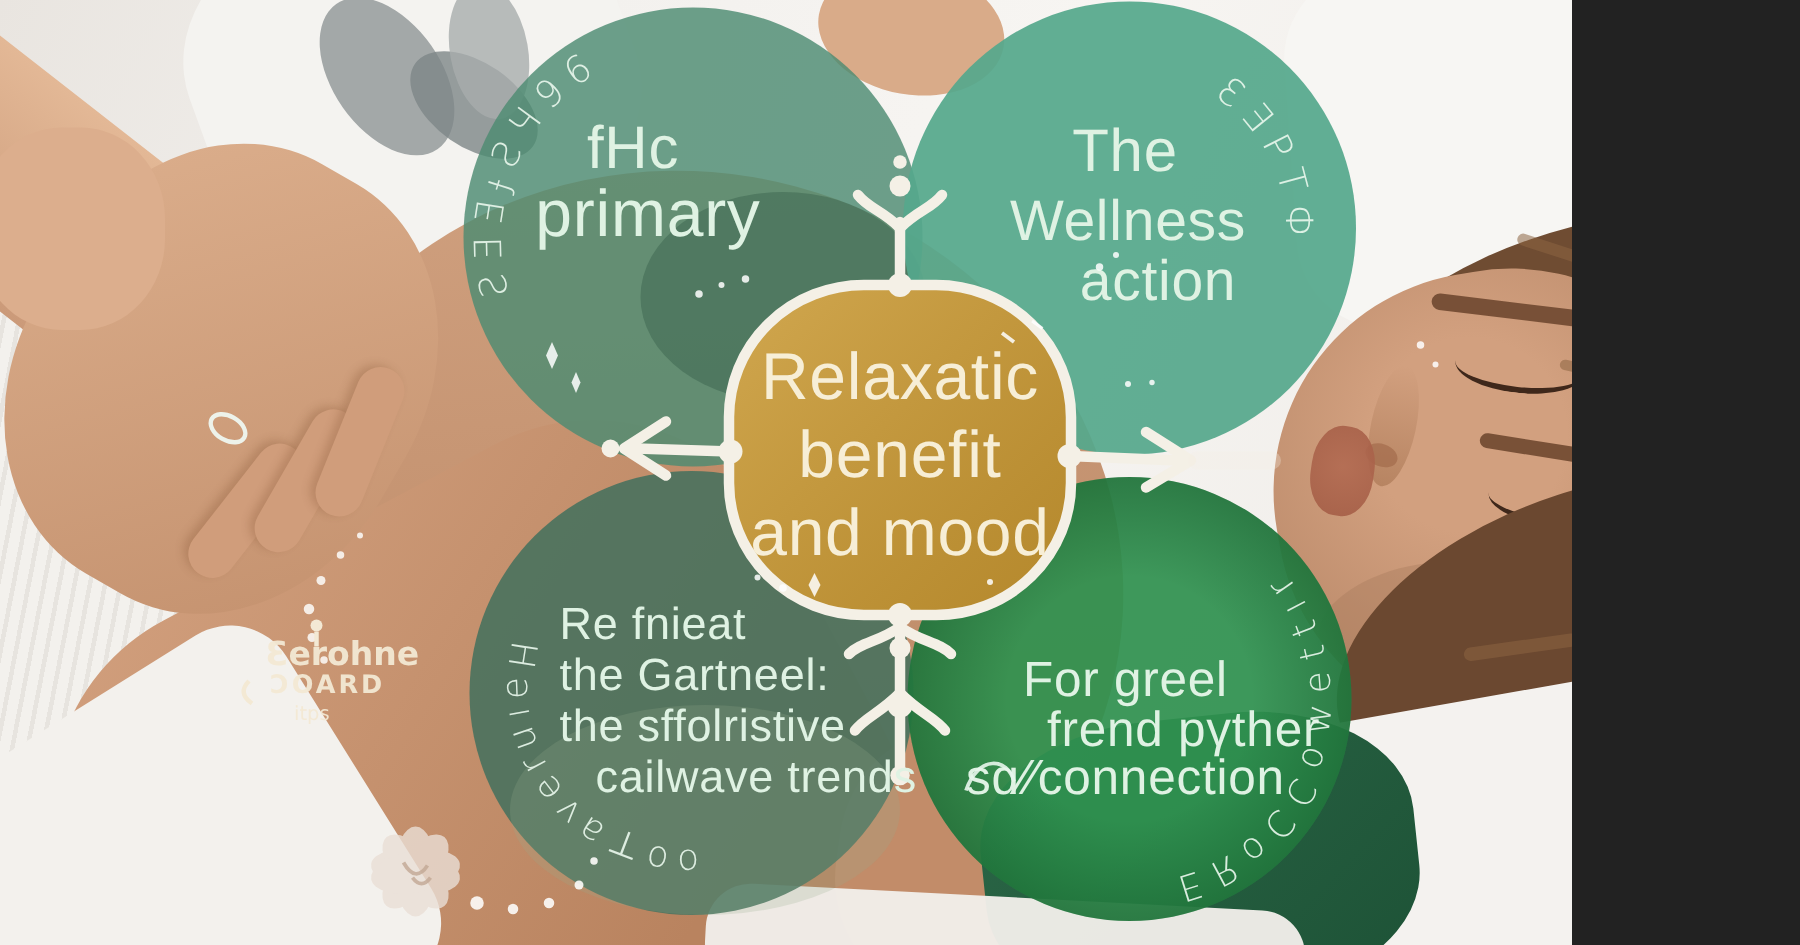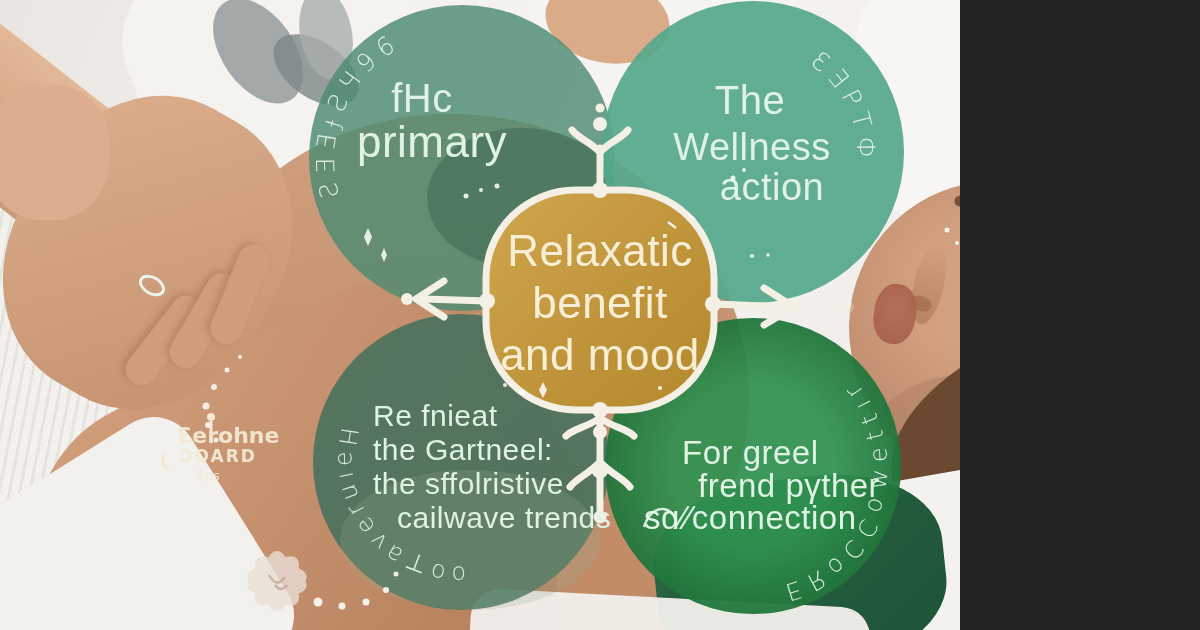--- a/index.html
+++ b/index.html
@@ -1,16 +1,16 @@
 <!DOCTYPE html>
 <html><head>
 <meta charset="utf-8">
 <style>
   html,body{margin:0;padding:0;background:#222;}
-  #stage{position:relative;width:960px;height:630px;overflow:hidden;
+  #stage{position:relative;width:1048px;height:630px;overflow:hidden;
          font-family:"Liberation Sans","DejaVu Sans",sans-serif;background:#f1efec;}
   #stage .abs{position:absolute;}
   
   .bg{inset:0;background:linear-gradient(115deg,#e9e5e0 0%,#f3f1ee 30%,#f7f5f2 55%,#edeae6 100%);}
   .pillow{left:860px;top:-30px;width:380px;height:240px;border-radius:60px;
           background:#f7f6f3;transform:rotate(-4deg);}
   .shirt{left:130px;top:-70px;width:290px;height:240px;border-radius:35%;
          background:#f4f3f0;transform:rotate(-20deg);}
   .leaf{border-radius:50%;opacity:.8;}
   .towel{left:-55px;top:105px;width:200px;height:580px;border-radius:34px;transform:rotate(6deg);

